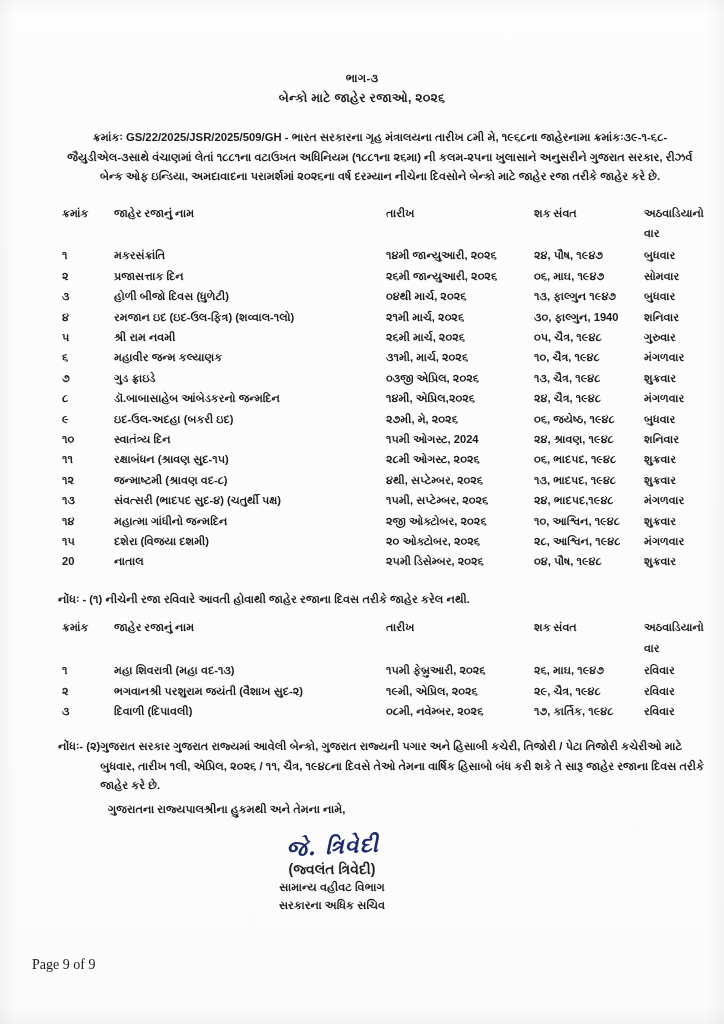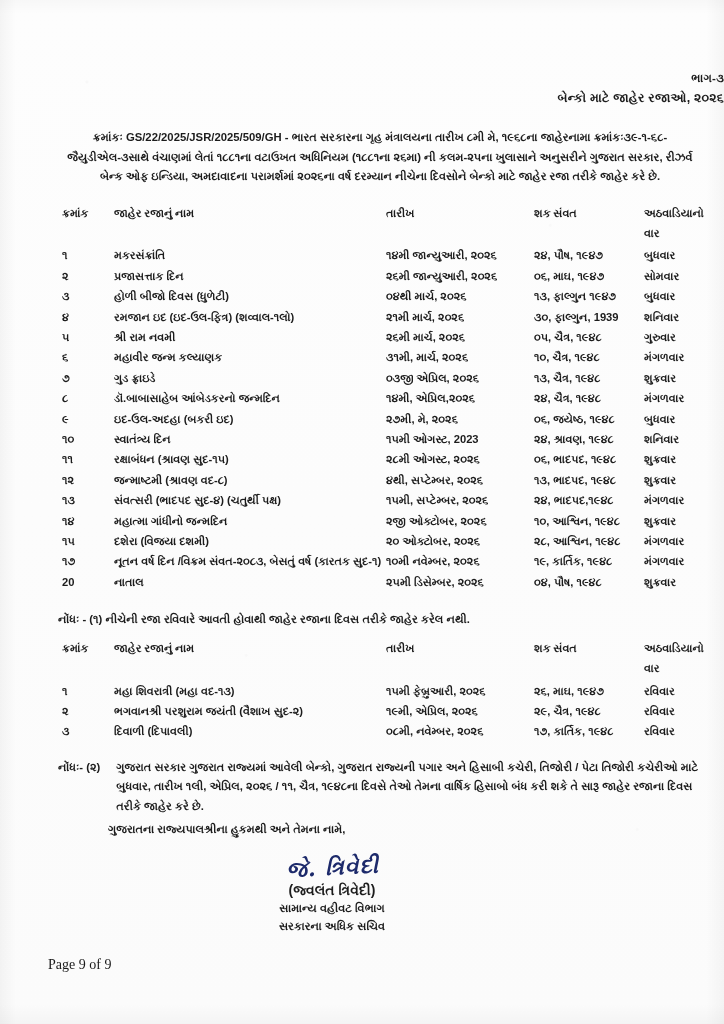--- a/index.html
+++ b/index.html
@@ -41,21 +41,21 @@
   }
 
   .content {
     position: absolute;
     left: 0; top: 0; right: 0; bottom: 0;
     padding: 0;
   }
 
   
   .title-block {
-    text-align: right;
+    text-align: center;
     margin-top: 70px;
   }
   .title-line1 {
     font-size: 11.5px;
     font-weight: bold;
     letter-spacing: 0.2px;
     line-height: 16px;
   }
   .title-line2 {
     font-size: 12.5px;
@@ -111,21 +111,21 @@
     font-size: 11.3px;
     line-height: 19.5px;
     font-weight: 600;
   }
   .note1 {
     margin: 18px 20px 0 58px;
   }
   .note2 {
     margin: 16px 16px 0 58px;
     display: flex;
-    gap: 16px;
+    gap: 0;
   }
   .note2 .note-label { white-space: nowrap; }
   .note2 .note-body  { flex: 1 1 auto; }
 
   .order-line {
     margin: 4px 0 0 108px;
     font-size: 11.3px;
     line-height: 19.5px;
     font-weight: 600;
   }
@@ -155,21 +155,21 @@
   }
   .sig-role {
     font-size: 11.3px;
     font-weight: 600;
     line-height: 18px;
   }
 
   
   .page-footer {
     position: absolute;
-    left: 48px;
+    left: 32px;
     top: 957px;
     font-family: "Liberation Serif", "DejaVu Serif", serif;
     font-size: 14px;
     color: #1a1a1a;
   }
 </style>
 </head>
 <body>
 
 <div id="page">
@@ -218,21 +218,21 @@
             <td>૩</td>
             <td>હોળી બીજો દિવસ (ધુળેટી)</td>
             <td>૦૪થી માર્ચ, ૨૦૨૬</td>
             <td>૧૩, ફાલ્ગુન ૧૯૪૭</td>
             <td>બુધવાર</td>
           </tr>
           <tr>
             <td>૪</td>
             <td>રમજાન ઇદ (ઇદ-ઉલ-ફિત્ર) (શવ્વાલ-૧લો)</td>
             <td>૨૧મી માર્ચ, ૨૦૨૬</td>
-            <td>૩૦, ફાલ્ગુન, 1939</td>
+            <td>૩૦, ફાલ્ગુન, 1940</td>
             <td>શનિવાર</td>
           </tr>
           <tr>
             <td>૫</td>
             <td>શ્રી રામ નવમી</td>
             <td>૨૬મી માર્ચ, ૨૦૨૬</td>
             <td>૦૫, ચૈત્ર, ૧૯૪૮</td>
             <td>ગુરુવાર</td>
           </tr>
           <tr>
@@ -259,21 +259,21 @@
           <tr>
             <td>૯</td>
             <td>ઇદ-ઉલ-અદહા (બકરી ઇદ)</td>
             <td>૨૭મી, મે, ૨૦૨૬</td>
             <td>૦૬, જયેષ્ઠ, ૧૯૪૮</td>
             <td>બુધવાર</td>
           </tr>
           <tr>
             <td>૧૦</td>
             <td>સ્વાતંત્ર્ય દિન</td>
-            <td>૧૫મી ઓગસ્ટ, 2023</td>
+            <td>૧૫મી ઓગસ્ટ, 2024</td>
             <td>૨૪, શ્રાવણ, ૧૯૪૮</td>
             <td>શનિવાર</td>
           </tr>
           <tr>
             <td>૧૧</td>
             <td>રક્ષાબંધન (શ્રાવણ સુદ-૧૫)</td>
             <td>૨૮મી ઓગસ્ટ, ૨૦૨૬</td>
             <td>૦૬, ભાદપદ, ૧૯૪૮</td>
             <td>શુક્રવાર</td>
           </tr>
@@ -296,27 +296,20 @@
             <td>મહાત્મા ગાંધીનો જન્મદિન</td>
             <td>૨જી ઓક્ટોબર, ૨૦૨૬</td>
             <td>૧૦, આશ્વિન, ૧૯૪૮</td>
             <td>શુક્રવાર</td>
           </tr>
           <tr>
             <td>૧૫</td>
             <td>દશેરા (વિજયા દશમી)</td>
             <td>૨૦ ઓક્ટોબર, ૨૦૨૬</td>
             <td>૨૮, આશ્વિન, ૧૯૪૮</td>
-            <td>મંગળવાર</td>
-          </tr>
-          <tr>
-            <td>૧૭</td>
-            <td>નૂતન વર્ષ દિન /વિક્રમ સંવત-૨૦૮૩, બેસતું વર્ષ (કારતક સુદ-૧)</td>
-            <td>૧૦મી નવેમ્બર, ૨૦૨૬</td>
-            <td>૧૯, કાર્તિક, ૧૯૪૮</td>
             <td>મંગળવાર</td>
           </tr>
           <tr>
             <td>20</td>
             <td>નાતાલ</td>
             <td>૨૫મી ડિસેમ્બર, ૨૦૨૬</td>
             <td>૦૪, પૌષ, ૧૯૪૮</td>
             <td>શુક્રવાર</td>
           </tr>
         </tbody>

